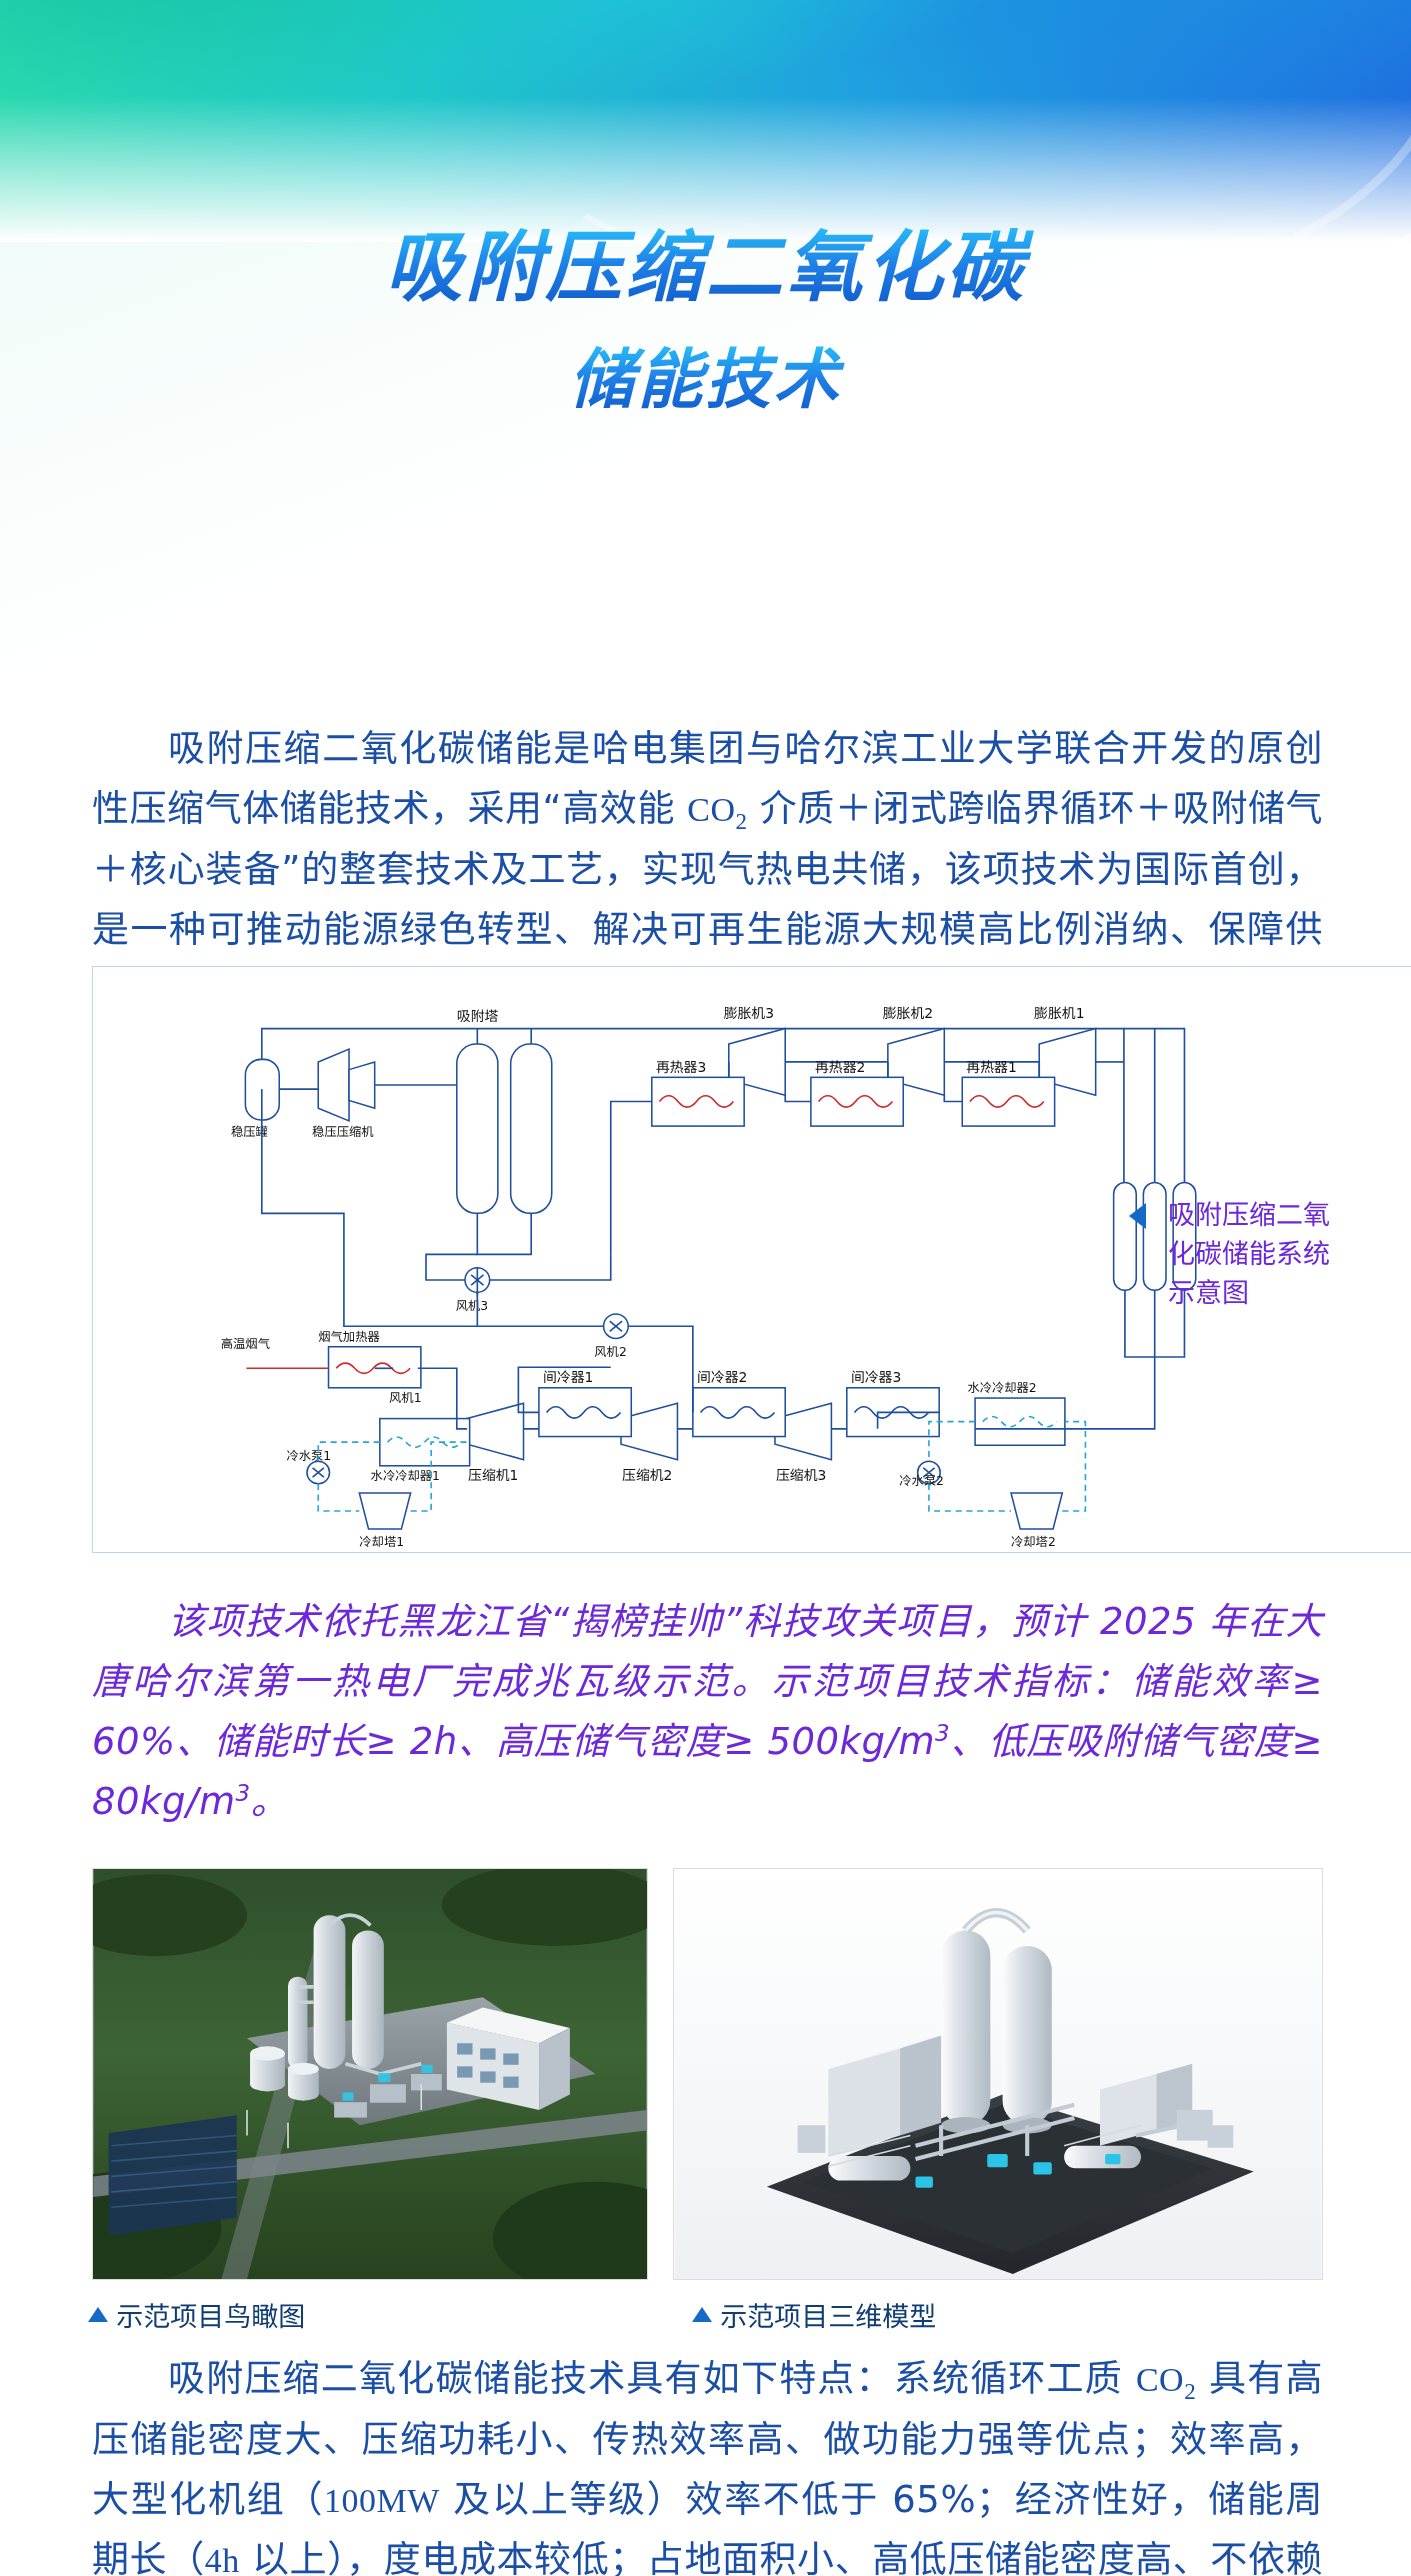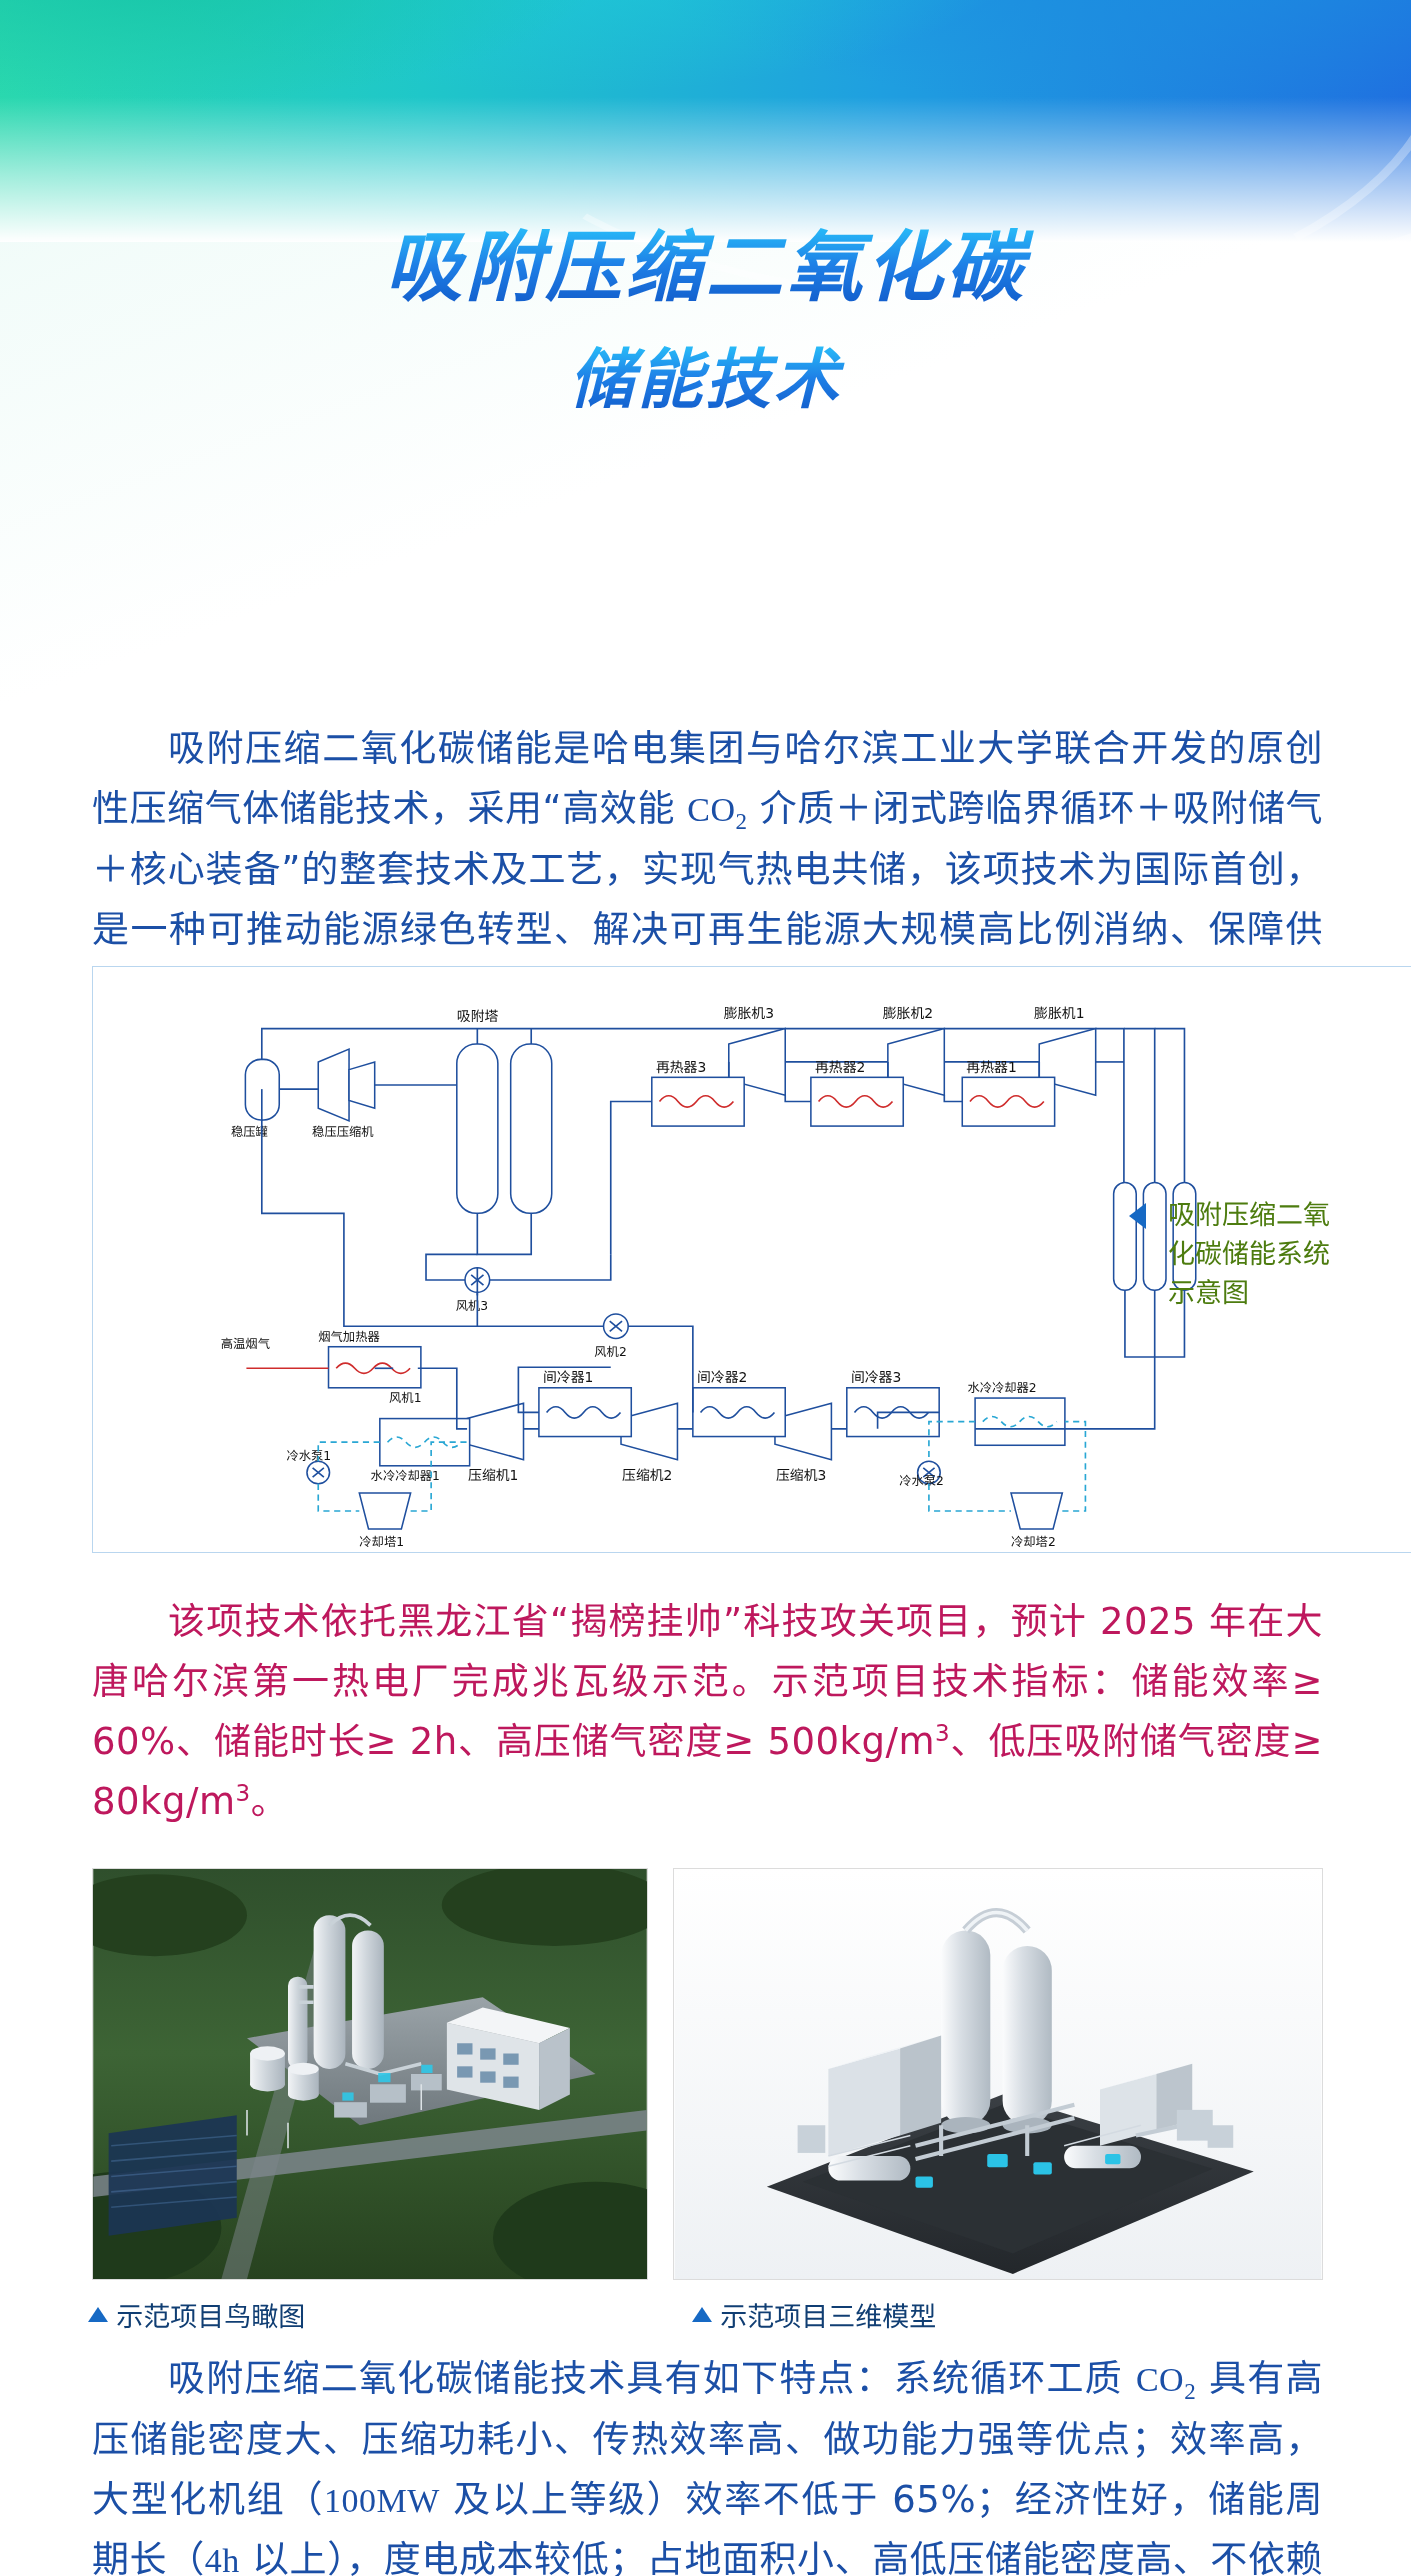--- a/index.html
+++ b/index.html
@@ -111,21 +111,21 @@
     left: 92px;
     width: 1231px;
     font-family: "DejaVu Sans", sans-serif;
     font-size: 37px;
     line-height: 1.62;
     color: #1b4fa6;
     text-align: justify;
     text-indent: 76px;
     letter-spacing: 0.5px;
   }
-  .para.p2 { color: #be185d; }
+  .para.p2 { color: #6d28d9; font-style: italic; }
   .para sub {
     font-size: 23px;
     vertical-align: sub;
   }
   .para sup {
     font-size: 23px;
     vertical-align: super;
   }
   .mono { font-family: Liberation Serif, serif; font-size: 34px; }
 
@@ -143,21 +143,21 @@
   .diagram-svg { display: block; width: 100%; height: 100%; }
 
   .diagram-caption {
     position: absolute;
     left: 1168px;
     top: 1195px;
     width: 170px;
     font-family: "DejaVu Sans", sans-serif;
     font-size: 27px;
     line-height: 1.45;
-    color: #4d7c0f;
+    color: #6d28d9;
   }
   .caption-arrow {
     position: absolute;
     left: 1129px;
     top: 1203px;
     width: 0; height: 0;
     border-top: 13.4px solid transparent;
     border-bottom: 13.4px solid transparent;
     border-right: 17.5px solid #1669c4;
   }

